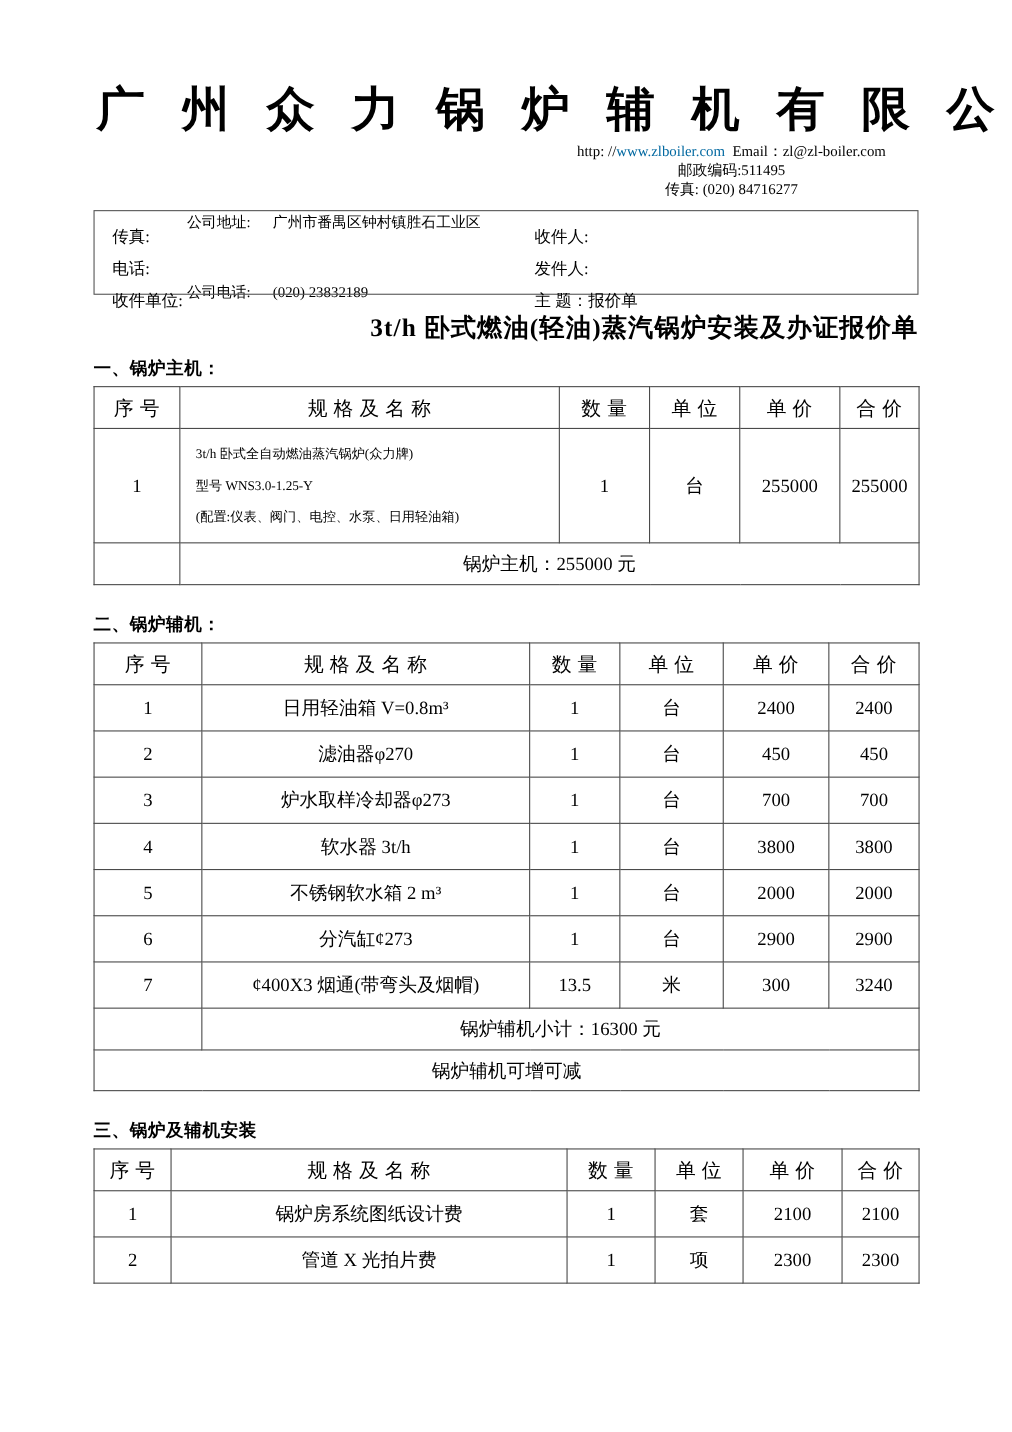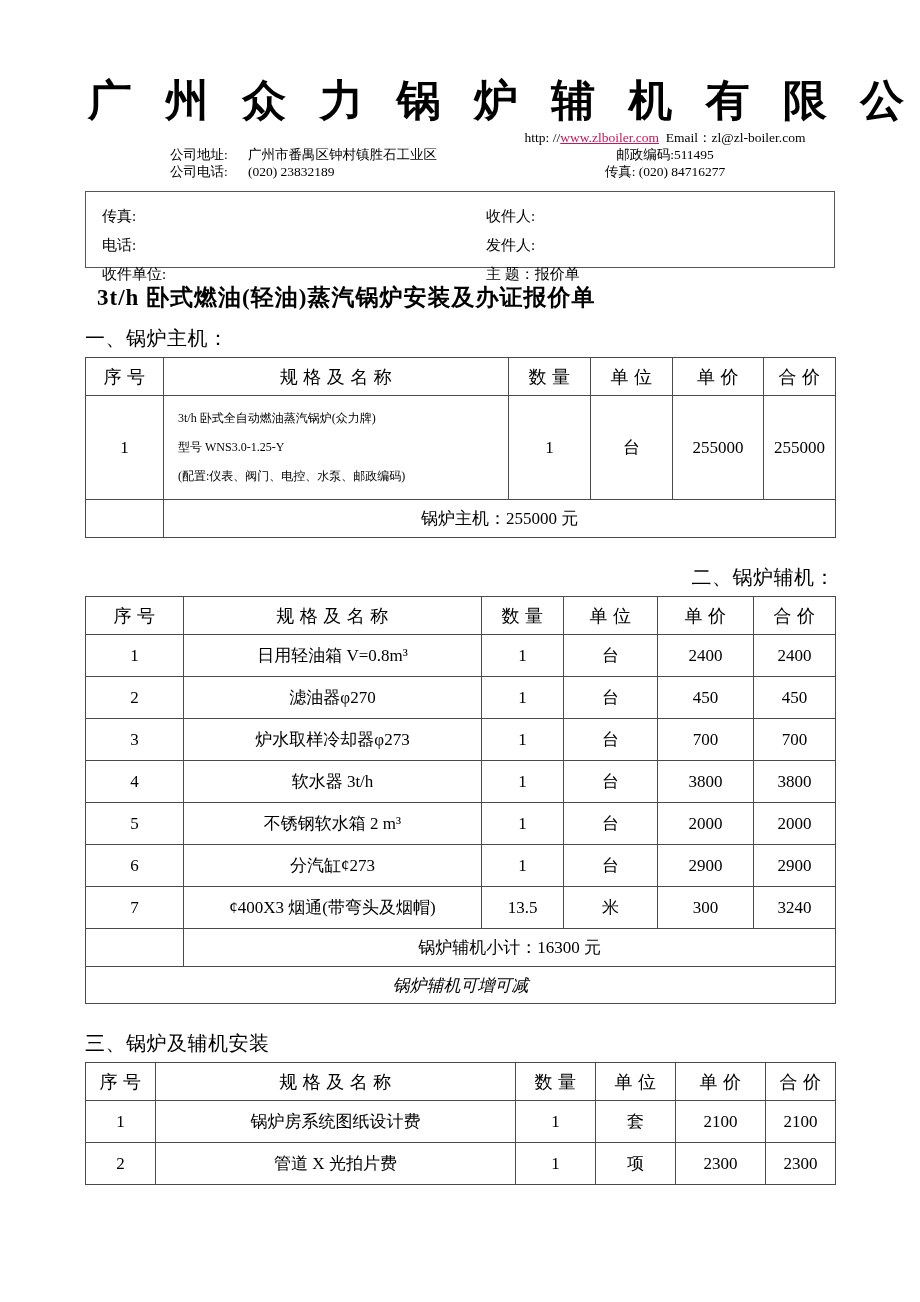--- a/index.html
+++ b/index.html
@@ -45,65 +45,65 @@
     line-height: 17px;
   }
   .contact-left {
     position: absolute;
     left: 85px;
     top: 17px;
     text-align: left;
     white-space: nowrap;
   }
   .contact-left .crow { display: block; }
-  .clabel { display: inline-block; width: 78px; }
+  .clabel { display: inline-block; width: 78px; margin-top: 47px; }
   .contact-right {
     position: absolute;
     left: 400px;
     top: 0px;
     width: 360px;
     text-align: center;
     white-space: nowrap;
   }
   .contact-right .crow { display: block; }
-  .url-link { color: #be185d; text-decoration: underline; }
+  .url-link { color: #0369a1; }
 
   
   .fax-box {
     margin-top: 6px;
     border: 1px solid #555555;
     height: 77px;
     position: relative;
     font-size: 15px;
   }
   .fax-col { position: absolute; top: 10px; }
   .fax-col.left  { left: 16px; }
   .fax-col.right { left: 400px; }
   .fax-row { height: 29px; line-height: 29px; white-space: nowrap; }
 
   
   .doc-title {
     margin-top: 14px;
-    text-align: left;
+    text-align: right;
     font-size: 23px;
     font-weight: bold;
     letter-spacing: 1px;
     white-space: nowrap;
     padding-left: 12px;
   }
 
   
   .section-heading {
     font-family: "DejaVu Sans", "Liberation Sans", sans-serif;
-    font-size: 20px;
-    font-weight: normal;
+    font-size: 16px;
+    font-weight: bold;
     margin: 12px 0 5px 0;
     letter-spacing: 0.5px;
   }
-  .section-heading.s2 { margin-top: 26px; text-align: right; }
+  .section-heading.s2 { margin-top: 26px; }
   .section-heading.s3 { margin-top: 26px; }
 
   
   table.q {
     width: 100%;
     border-collapse: collapse;
     table-layout: fixed;
   }
   table.q td, table.q th {
     border: 1px solid #4a4a4a;
@@ -139,21 +139,20 @@
     height: 38px;
     text-align: left;
     padding-left: 14px;
     font-size: 18px;
     font-weight: bold;
   }
   .note-row td {
     height: 37px;
     text-align: center;
     font-size: 17px;
-    font-style: italic;
   }
 </style>
 </head>
 <body>
 
 <div class="page">
 
   <div class="letterhead">
     <div class="company-name">广 州 众 力 锅 炉 辅 机 有 限 公 司</div>
   </div>
@@ -204,21 +203,21 @@
         <td class="sp">单  价</td>
         <td class="sp">合  价</td>
       </tr>
     </thead>
     <tbody>
       <tr>
         <td>1</td>
         <td class="spec-cell">
           <span class="l1">3t/h 卧式全自动燃油蒸汽锅炉(众力牌)</span>
           <span class="l2">型号 WNS3.0-1.25-Y</span>
-          <span class="l3"> (配置:仪表、阀门、电控、水泵、邮政编码)</span>
+          <span class="l3"> (配置:仪表、阀门、电控、水泵、日用轻油箱)</span>
         </td>
         <td>1</td>
         <td>台</td>
         <td>255000</td>
         <td>255000</td>
       </tr>
       <tr class="sum-row">
         <td style="border-right:1px solid #4a4a4a"></td>
         <td colspan="5">锅炉主机：255000 元</td>
       </tr>

